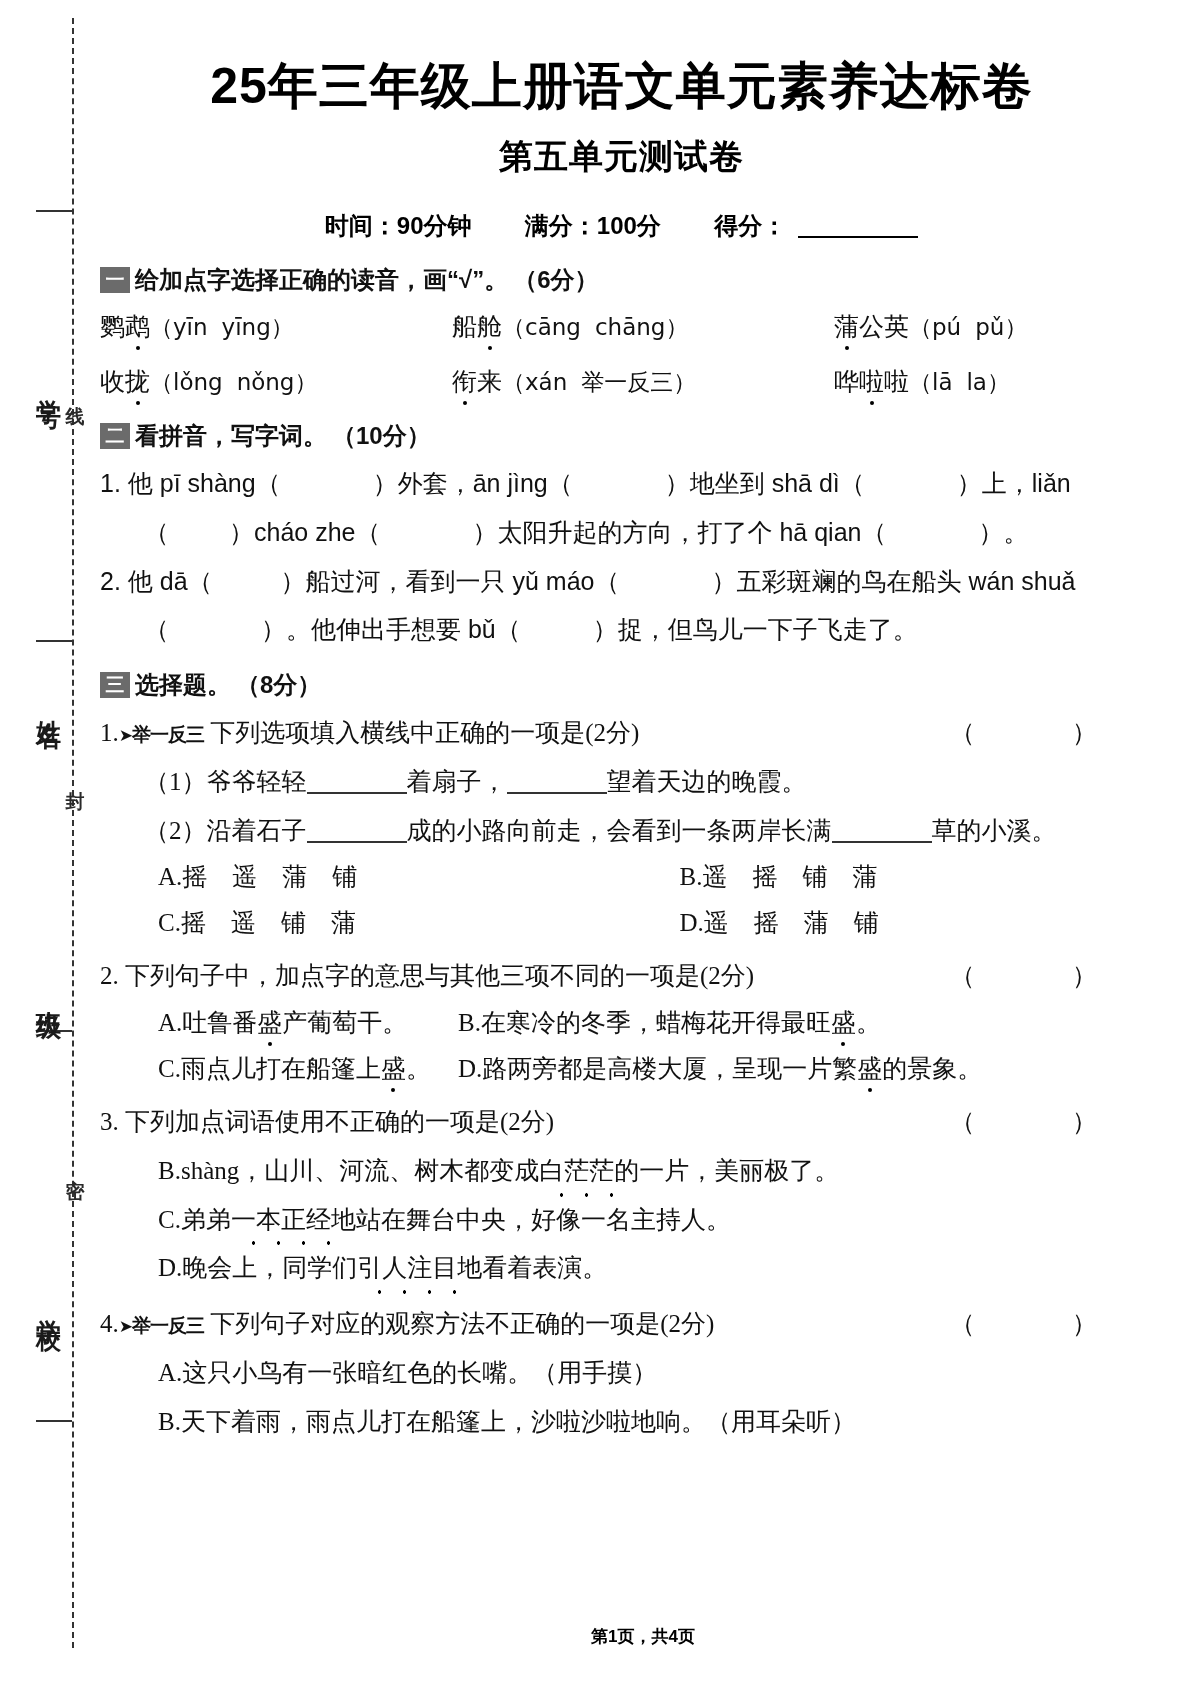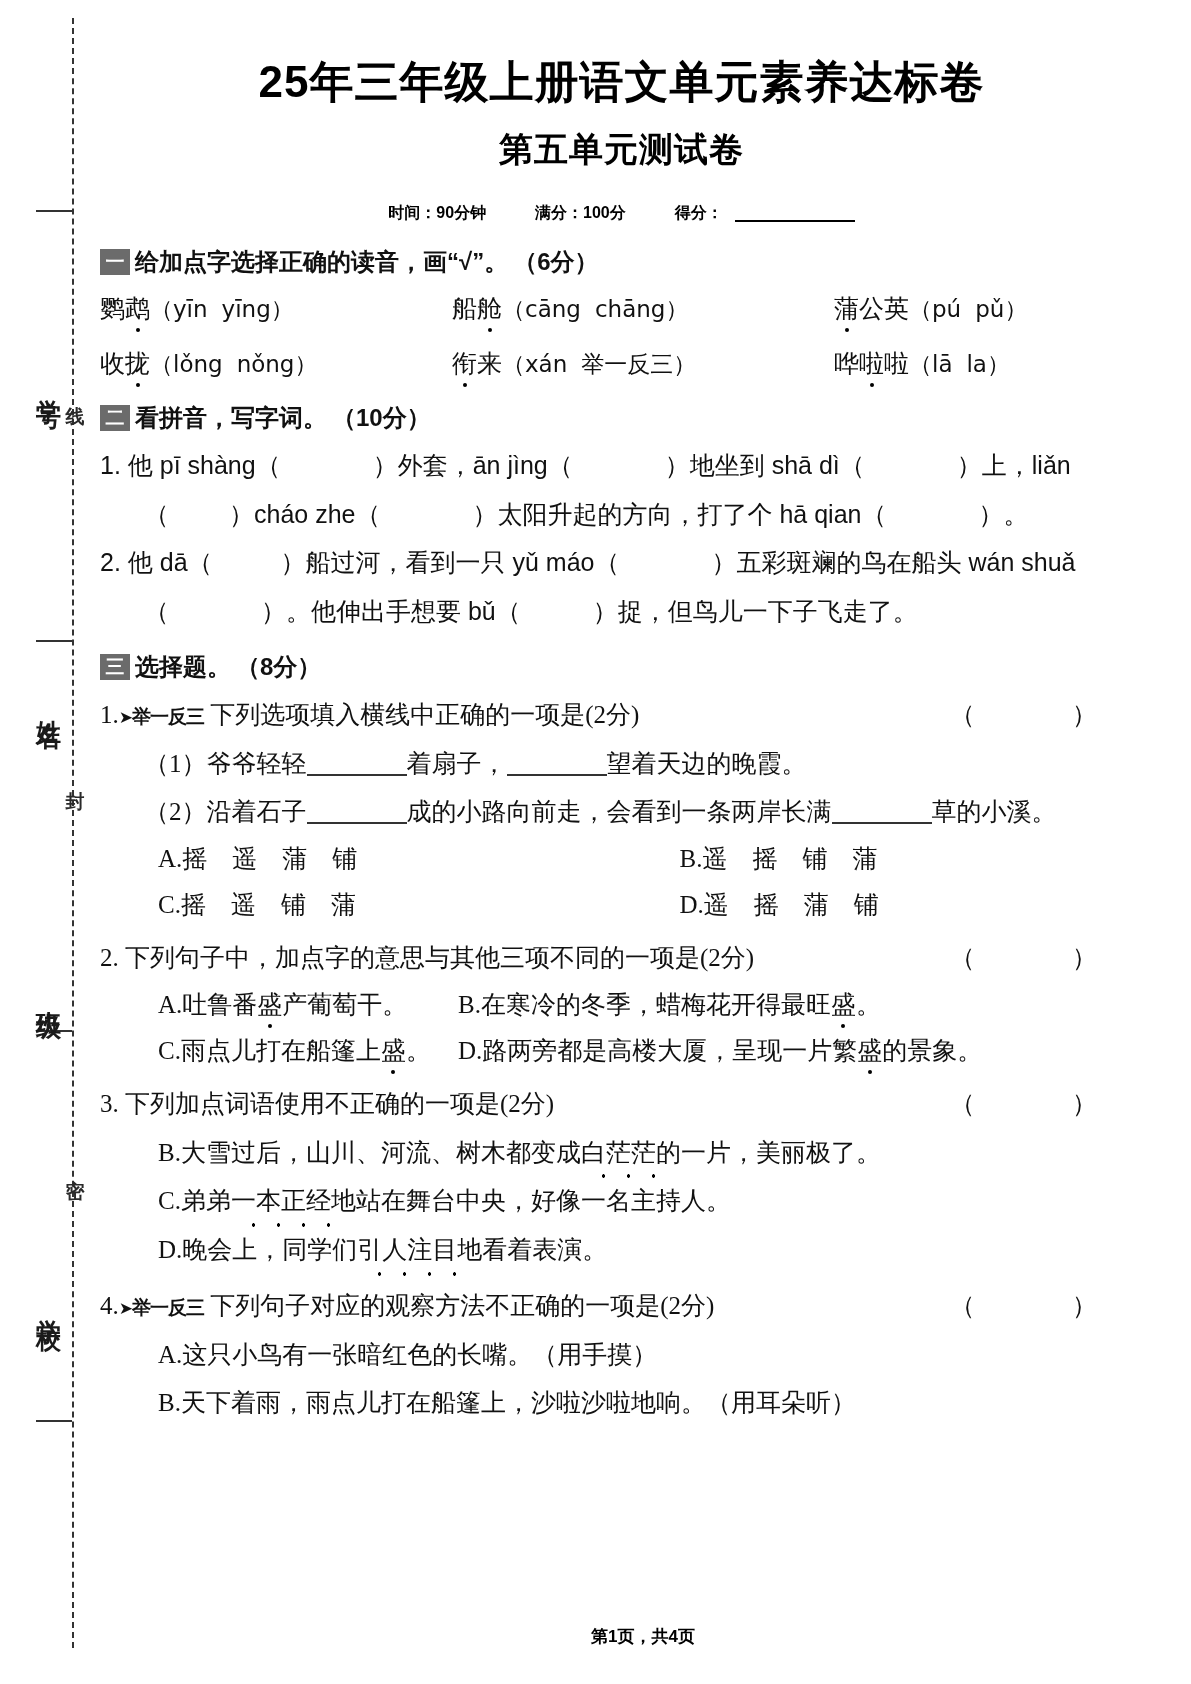--- a/index.html
+++ b/index.html
@@ -76,40 +76,40 @@
     width: 1096px;
     height: 1684px;
     padding: 0 48px 0 5px;
   }
 
   .title-main {
     margin-top: 56px;
     text-align: center;
     font-family: "Liberation Sans", "DejaVu Sans", sans-serif;
     font-weight: bold;
-    font-size: 44px;
+    font-size: 50px;
     letter-spacing: 1px;
     line-height: 1.2;
     color: #000;
   }
   .title-sub {
     margin-top: 18px;
     text-align: center;
     font-family: "Liberation Sans", "DejaVu Sans", sans-serif;
     font-weight: bold;
     font-size: 34px;
     letter-spacing: 1px;
     color: #000;
   }
   .meta-row {
     margin-top: 30px;
     text-align: center;
     font-family: "Liberation Sans", "DejaVu Sans", sans-serif;
     font-weight: bold;
-    font-size: 16px;
+    font-size: 24px;
     color: #000;
   }
   .meta-row span { margin: 0 6px; }
   .score-blank {
     display: inline-block;
     width: 120px;
     border-bottom: 2px solid #000;
     vertical-align: -4px;
   }
 
@@ -373,21 +373,21 @@
     <div class="oa"><span>C.</span><span>雨点儿打在船篷上</span><span class="dotted">盛</span><span>。</span></div>
     <div><span>D.</span><span>路两旁都是高楼大厦，呈现一片繁</span><span class="dotted">盛</span><span>的景象。</span></div>
   </div>
 
   <div class="q-line serif" style="margin-top:20px">
     <span class="answer-paren">（　）</span>
     <span>3.</span>
     <span>下列加点词语使用不正确的一项是(2分)</span>
   </div>
   <div class="q-line serif indent2">
-    <span>B.</span><span>大雪过后，山川、河流、树木都变成</span><span class="dot3">白茫茫</span><span>的一片，美丽极了。</span>
+    <span>B.</span><span>shàng，山川、河流、树木都变成</span><span class="dot3">白茫茫</span><span>的一片，美丽极了。</span>
   </div>
   <div class="q-line serif indent2">
     <span>C.</span><span>弟弟</span><span class="dot3">一本正经</span><span>地站在舞台中央，好像一名主持人。</span>
   </div>
   <div class="q-line serif indent2">
     <span>D.</span><span>晚会上，同学们</span><span class="dot3">引人注目</span><span>地看着表演。</span>
   </div>
 
   <div class="q-line serif" style="margin-top:22px">
     <span class="answer-paren">（　）</span>

